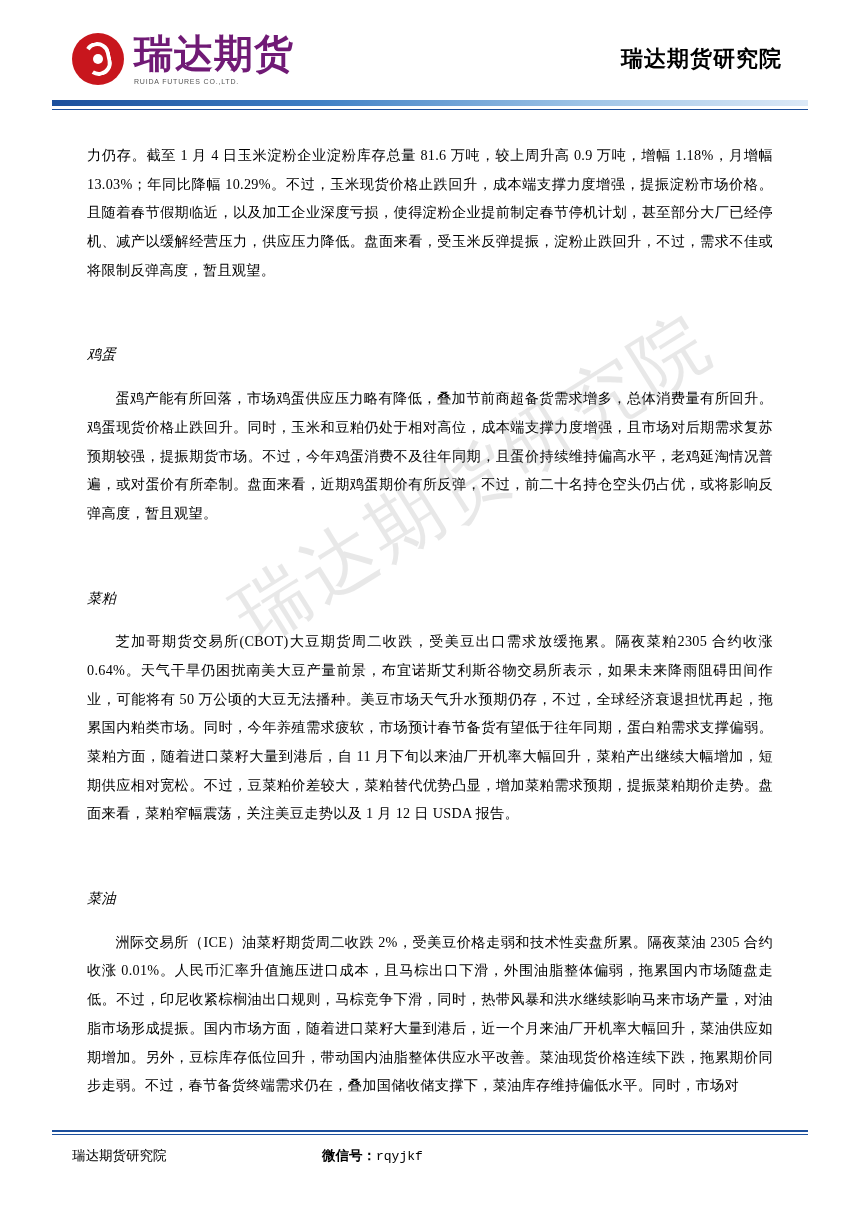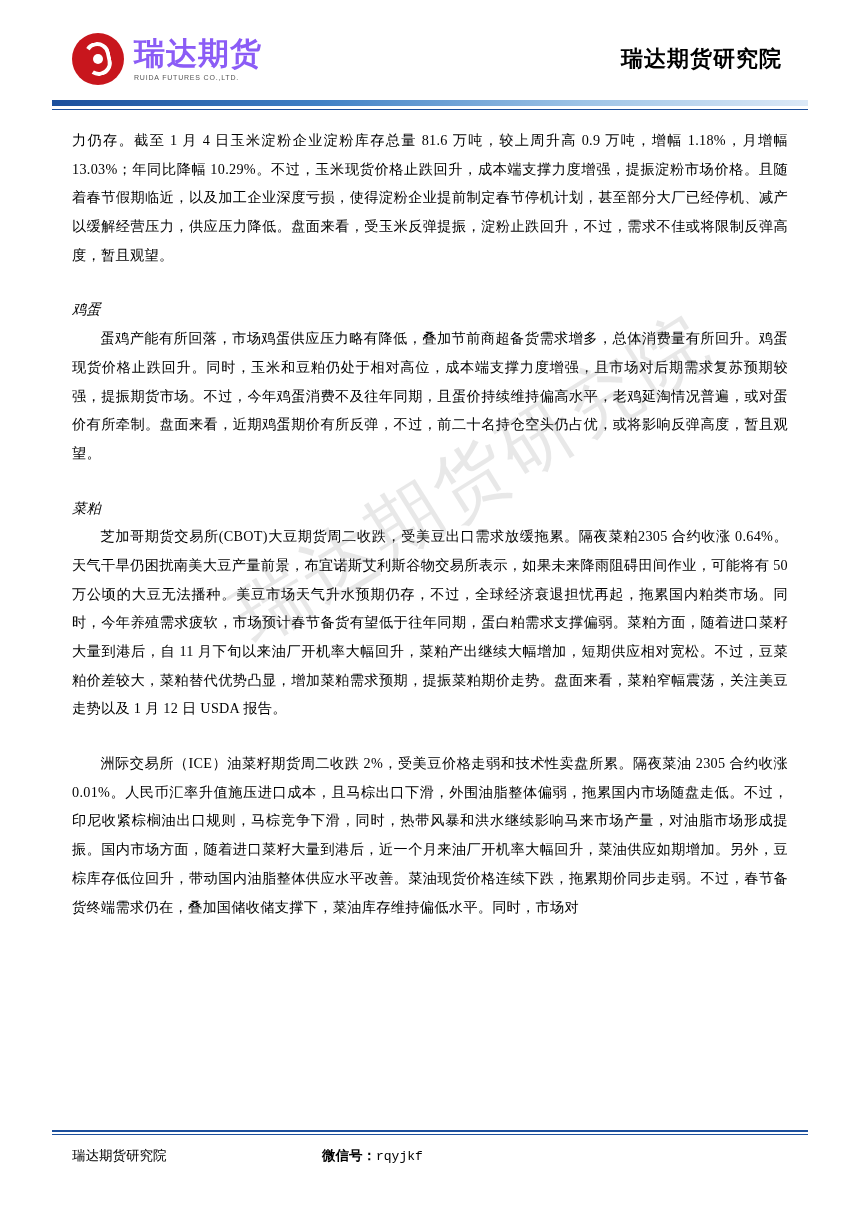--- a/index.html
+++ b/index.html
@@ -70,23 +70,23 @@
     border-radius: 50%;
   }
   .logo-text {
     display: flex;
     flex-direction: column;
     justify-content: center;
     line-height: 1;
   }
   .logo-cn {
     font-family: "Liberation Sans", sans-serif;
-    font-size: 31px;
+    font-size: 39px;
     font-weight: bold;
-    color: #8b5cf6;
+    color: #701a75;
     letter-spacing: 1px;
   }
   .logo-en {
     font-family: "Liberation Sans", sans-serif;
     font-size: 7px;
     color: #555555;
     letter-spacing: 0.8px;
     margin-top: 5px;
   }
   .header-title {
@@ -113,21 +113,21 @@
   
   .content {
     position: relative;
     padding-top: 16px;
     font-size: 14.2px;
     line-height: 2.02;
     text-align: justify;
     letter-spacing: 0.3px;
   }
   .content p {
-    margin: 0;
+    margin: 15px;
   }
   .para-indent {
     text-indent: 2em;
   }
   .spacer {
     height: 26px;
   }
   .section-head {
     margin-top: 0;
     font-style: italic;
@@ -209,20 +209,21 @@
 
   <div class="content">
     <p>力仍存。截至 1 月 4 日玉米淀粉企业淀粉库存总量 81.6 万吨，较上周升高 0.9 万吨，增幅 1.18%，月增幅 13.03%；年同比降幅 10.29%。不过，玉米现货价格止跌回升，成本端支撑力度增强，提振淀粉市场价格。且随着春节假期临近，以及加工企业深度亏损，使得淀粉企业提前制定春节停机计划，甚至部分大厂已经停机、减产以缓解经营压力，供应压力降低。盘面来看，受玉米反弹提振，淀粉止跌回升，不过，需求不佳或将限制反弹高度，暂且观望。</p>
     <div class="spacer"></div>
     <p class="section-head">鸡蛋</p>
     <p class="para-indent">蛋鸡产能有所回落，市场鸡蛋供应压力略有降低，叠加节前商超备货需求增多，总体消费量有所回升。鸡蛋现货价格止跌回升。同时，玉米和豆粕仍处于相对高位，成本端支撑力度增强，且市场对后期需求复苏预期较强，提振期货市场。不过，今年鸡蛋消费不及往年同期，且蛋价持续维持偏高水平，老鸡延淘情况普遍，或对蛋价有所牵制。盘面来看，近期鸡蛋期价有所反弹，不过，前二十名持仓空头仍占优，或将影响反弹高度，暂且观望。</p>
     <div class="spacer"></div>
     <p class="section-head">菜粕</p>
     <p class="para-indent">芝加哥期货交易所(CBOT)大豆期货周二收跌，受美豆出口需求放缓拖累。隔夜菜粕2305 合约收涨 0.64%。天气干旱仍困扰南美大豆产量前景，布宜诺斯艾利斯谷物交易所表示，如果未来降雨阻碍田间作业，可能将有 50 万公顷的大豆无法播种。美豆市场天气升水预期仍存，不过，全球经济衰退担忧再起，拖累国内粕类市场。同时，今年养殖需求疲软，市场预计春节备货有望低于往年同期，蛋白粕需求支撑偏弱。菜粕方面，随着进口菜籽大量到港后，自 11 月下旬以来油厂开机率大幅回升，菜粕产出继续大幅增加，短期供应相对宽松。不过，豆菜粕价差较大，菜粕替代优势凸显，增加菜粕需求预期，提振菜粕期价走势。盘面来看，菜粕窄幅震荡，关注美豆走势以及 1 月 12 日 USDA 报告。</p>
     <div class="spacer"></div>
+    <p class="section-head">菜油</p>
     <p class="para-indent">洲际交易所（ICE）油菜籽期货周二收跌 2%，受美豆价格走弱和技术性卖盘所累。隔夜菜油 2305 合约收涨 0.01%。人民币汇率升值施压进口成本，且马棕出口下滑，外围油脂整体偏弱，拖累国内市场随盘走低。不过，印尼收紧棕榈油出口规则，马棕竞争下滑，同时，热带风暴和洪水继续影响马来市场产量，对油脂市场形成提振。国内市场方面，随着进口菜籽大量到港后，近一个月来油厂开机率大幅回升，菜油供应如期增加。另外，豆棕库存低位回升，带动国内油脂整体供应水平改善。菜油现货价格连续下跌，拖累期价同步走弱。不过，春节备货终端需求仍在，叠加国储收储支撑下，菜油库存维持偏低水平。同时，市场对</p>
   </div>
 
   <div class="watermark">瑞达期货研究院</div>
 
   <div class="footer-wrap">
     <div class="footer-rule"></div>
     <div class="footer-rule-thin"></div>
     <div class="footer">
       <div class="footer-left">瑞达期货研究院</div>

